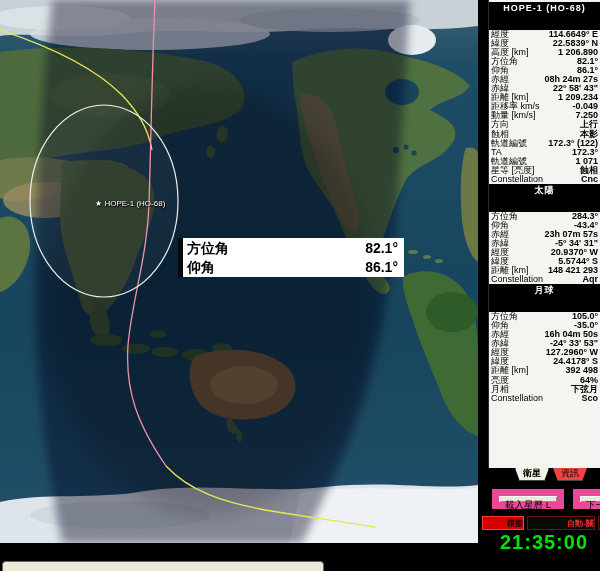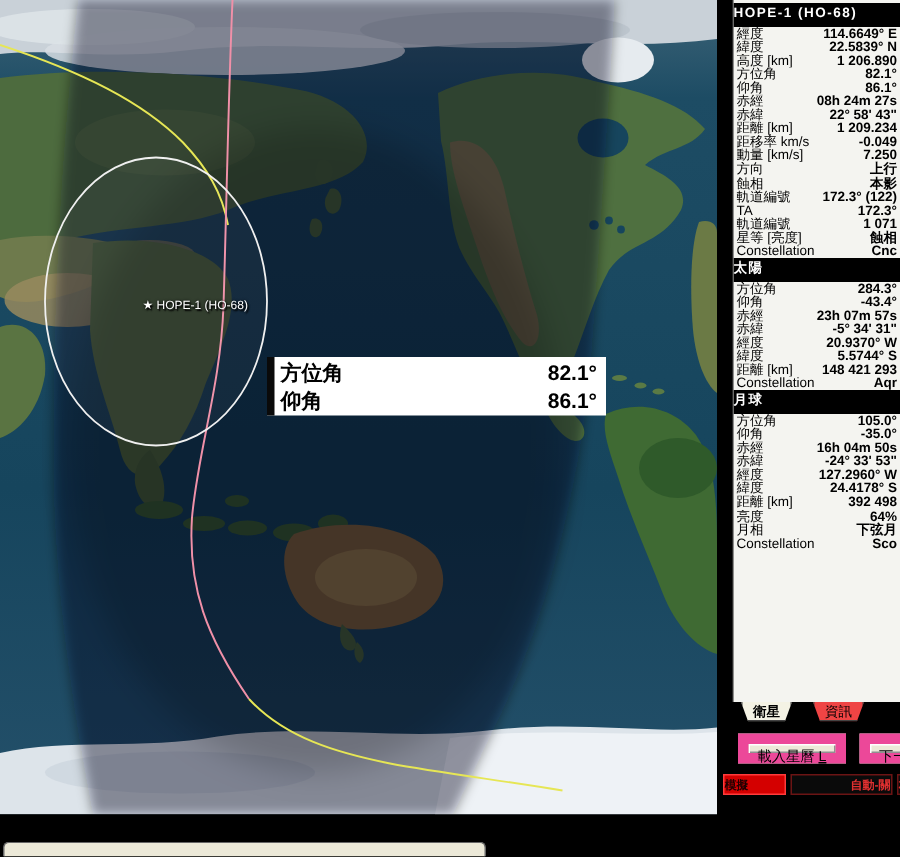--- a/index.html
+++ b/index.html
@@ -35,50 +35,50 @@
     background:#ece9d8; border:1px solid #666; border-bottom:none;
     border-radius:4px 4px 0 0;
   }
   
   #right-panel { position:absolute; left:488px; top:0; width:112px; height:571px; background:#000; }
   #data-area {
     position:absolute; left:0; top:0; width:112px; height:468px;
     background:#f4f4f0; border-left:1px solid #2a2a2a; padding-top:2px; overflow:hidden;
   }
   .section-title {
-    background:#000; color:#fff; font-size:9px; font-weight:bold; text-align:left;
-    height:16px; line-height:12px; letter-spacing:1px;
+    background:#000; color:#fff; font-size:9px; font-weight:bold; text-align:center;
+    height:28px; line-height:12px; letter-spacing:1px;
   }
   .data-row {
     display:flex; justify-content:space-between; height:9.05px; line-height:9.2px;
     font-size:9px; color:#000; padding:0 2px; white-space:nowrap;
   }
   .data-row .lbl { overflow:hidden; }
   .data-row .val { text-align:right;font-weight:bold; }
   
-  #tabs { position:absolute; left:6px; top:468px; display:flex; gap:14px; }
+  #tabs { position:absolute; left:27px; top:468px; display:flex; gap:4px;font-family:Liberation Mono, monospace; }
   .tab {
     background:#ef4444; color:#000; font-size:9px; height:13px; line-height:12px;
     padding:0 7px; border:1px solid #444; border-top:none;
     clip-path:polygon(0 0,100% 0,86% 100%,14% 100%);
     cursor:default;
   }
   .tab.active { font-weight:bold; background:#f4f2e4; }
   
   #buttons { position:absolute; left:4px; top:489px; display:flex; gap:9px; }
   .win-btn {
     background:#ece9d8; color:#000; font-size:9.5px; height:20px; line-height:18px;
     padding:0 6px; border:7px solid #ec4899;
     box-shadow:inset 1px 1px 0 #ffffff, inset -1px -1px 0 #909090;
     white-space:nowrap;
   }
   
   #status-bar { position:absolute; left:-6px; top:516px; width:118px; display:flex; gap:3px; }
   .status-cell {
-    height:14px; line-height:14px; text-align:left; font-size:8px; font-weight:bold;
+    height:14px; line-height:14px; text-align:right; font-size:8px; font-weight:bold;
     background:#0a0a0a; color:#e03030; border:1px solid #6b1414;
     flex:0 0 auto; overflow:hidden; white-space:nowrap;
   }
   .status-cell.active { background:#d40000; color:#200000; border-color:#ff3b3b; }
   #status-sim { width:42px; }
   #status-auto { width:68px;padding-left:39px; }
   #status-local { width:29px; }
   
   #clock-time {
     position:absolute; left:0; top:531px; width:112px; text-align:center;
@@ -364,13 +364,14 @@
   <div id="buttons">
       <button class="win-btn">載入星曆 <u>L</u></button>
       <button class="win-btn">下一筆 <u>S</u></button>
     </div>
   <div id="status-bar">
       <div class="status-cell active" id="status-sim">模擬</div>
       <div class="status-cell" id="status-auto">自動-關閉</div>
       <div class="status-cell" id="status-local">本地時</div>
     </div>
 
+  <div id="clock-time">21:35:00</div>
 </div>
 
 </body></html>

